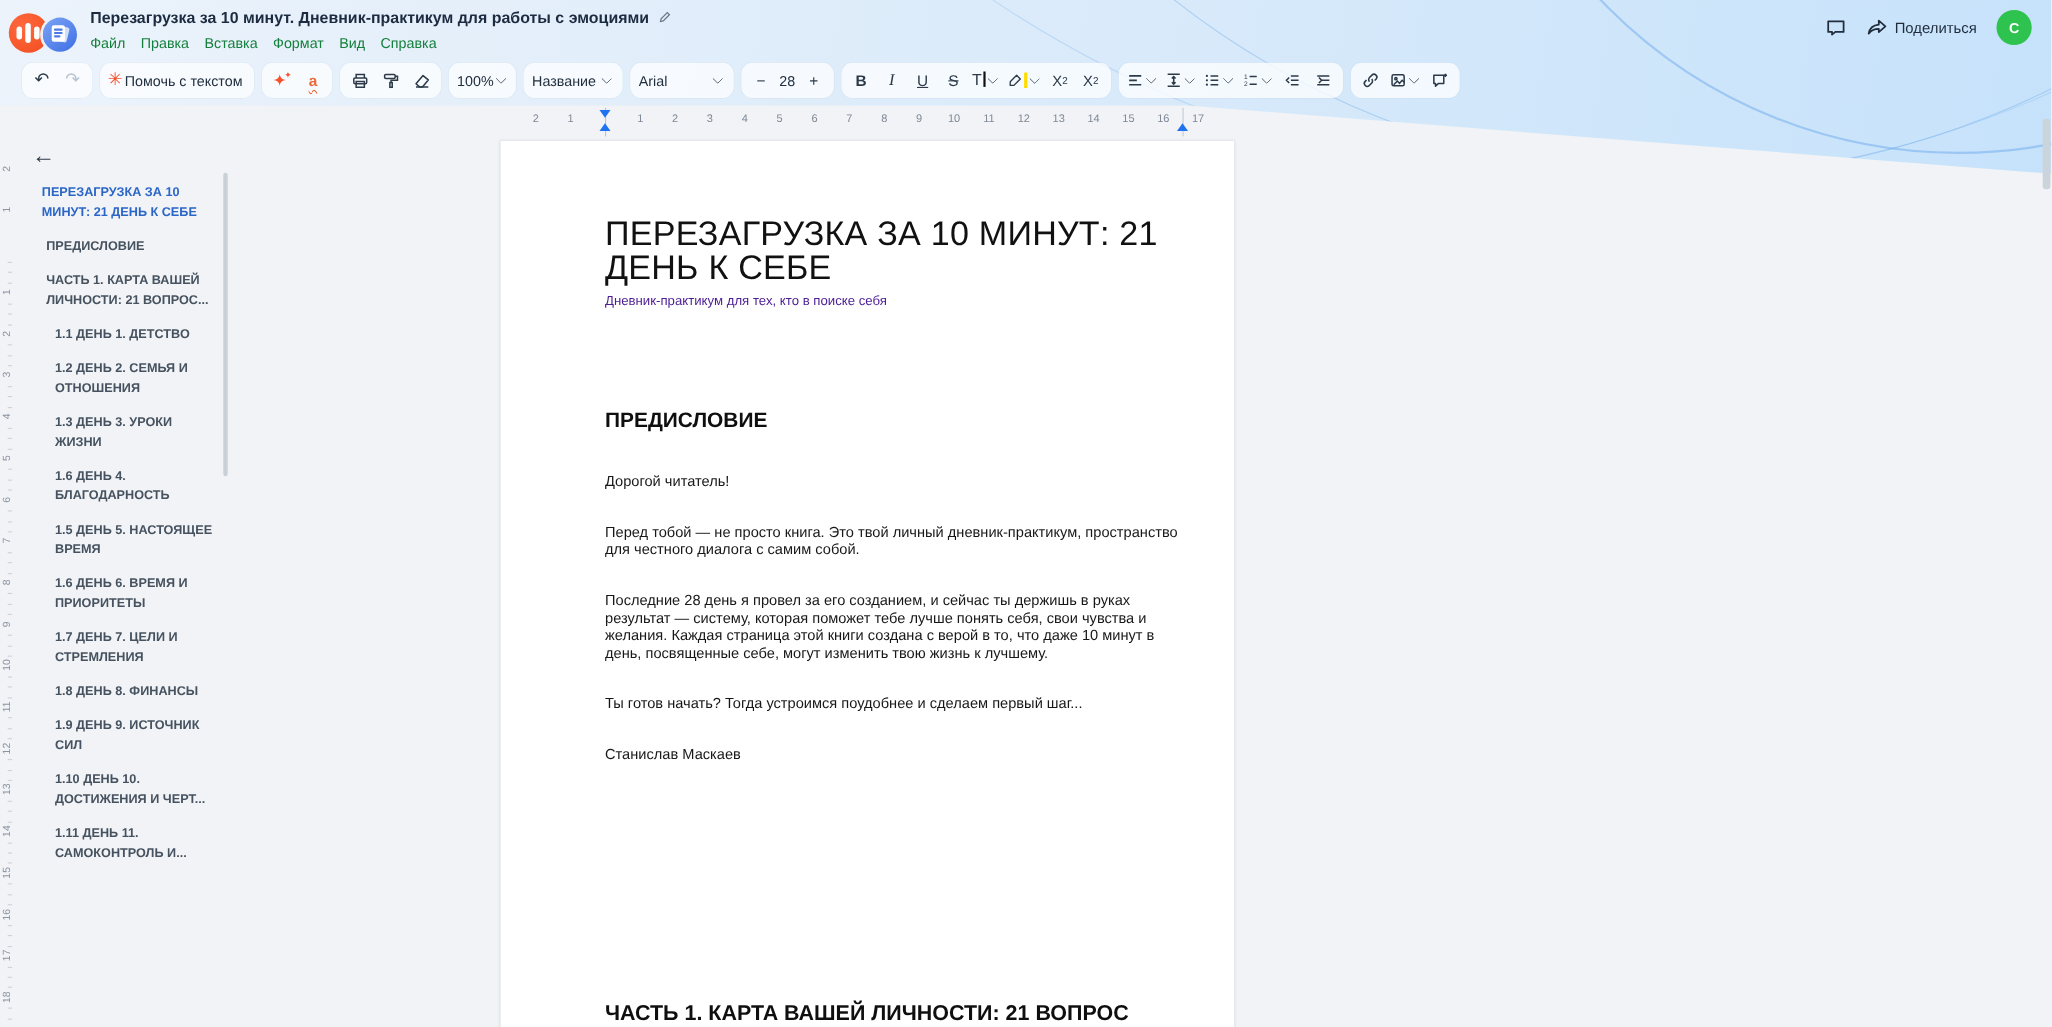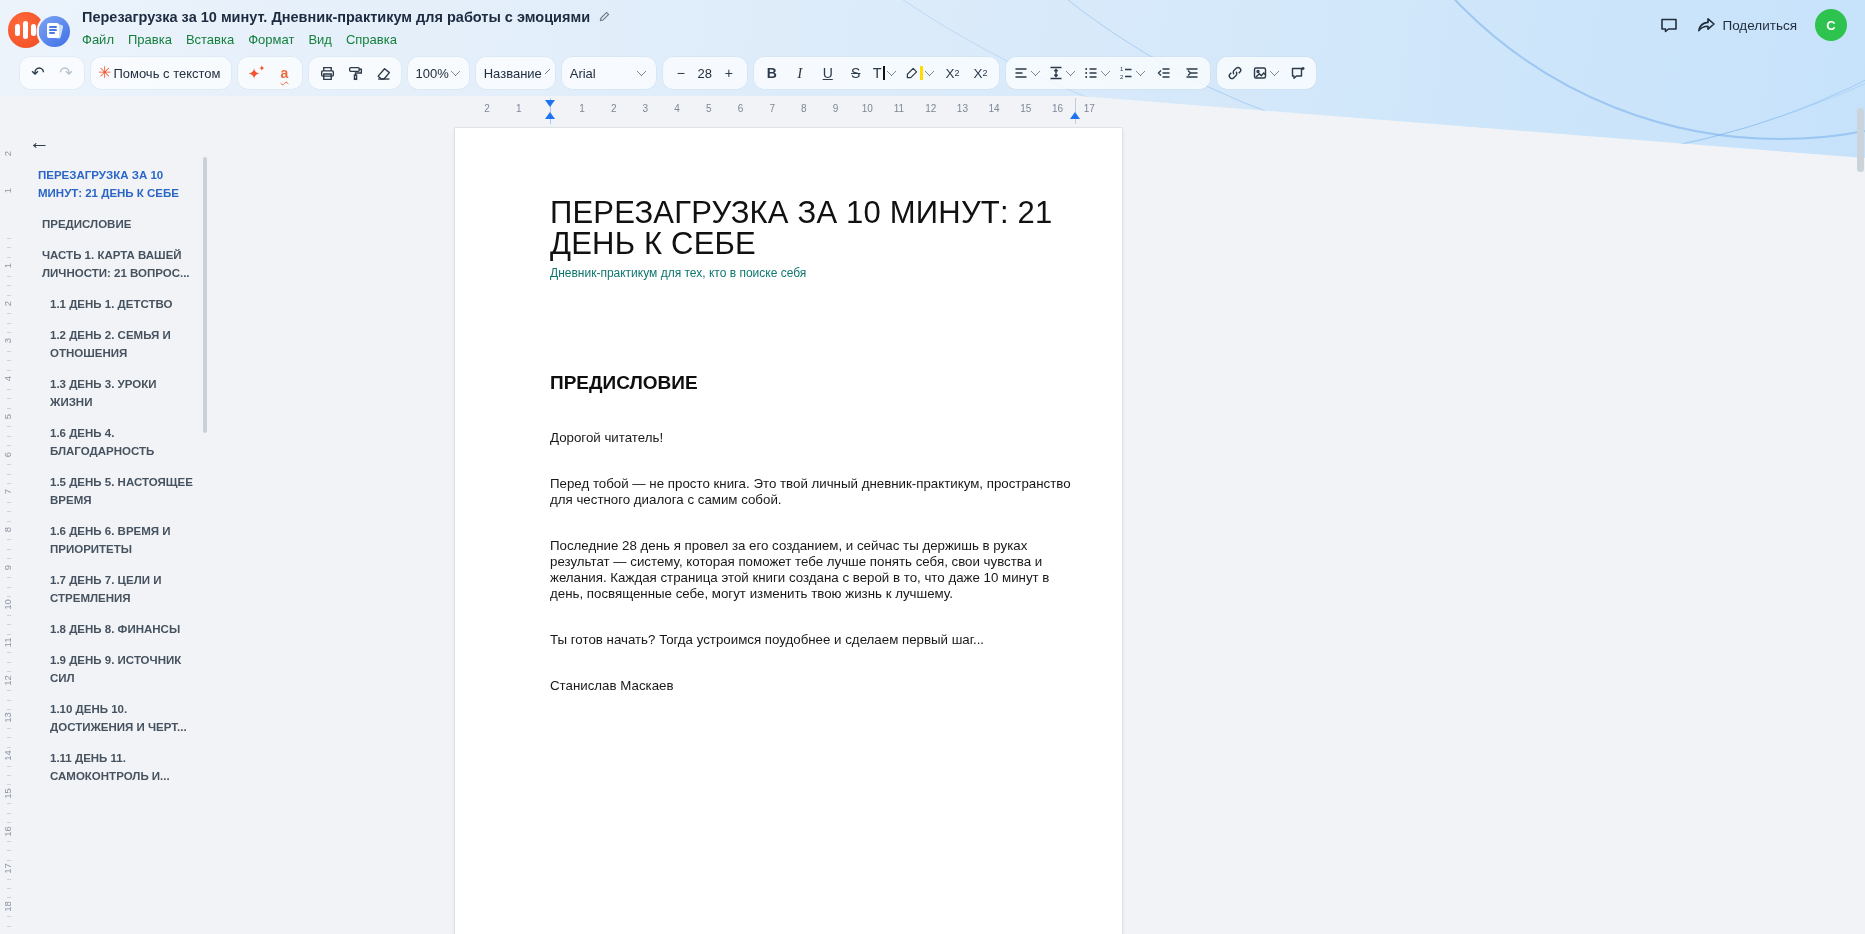--- a/index.html
+++ b/index.html
@@ -88,21 +88,21 @@
   .o-item.lvl2 { margin-left:50px; width:145px; }
   .o-item.active { color:#2b66c7; }
   .side-scroll { position:absolute; left:203px; top:157px; width:4px; height:276px; border-radius:2px; background:#c9d0d8; }
   .right-scroll { position:absolute; right:1px; top:108px; width:7px; height:64px; border-radius:3px; background:#ccd4db; }
 
   
   .page { position:absolute; left:455px; top:128px; width:667px; height:900px; background:#fff;
     box-shadow:0 0 0 1px rgba(95,110,130,.08), 0 1px 4px rgba(60,70,85,.10);
     padding:69px 47px 0 95px; color:#181818; }
   .d-title { font-size:31px; line-height:31px; font-weight:400; color:#111; letter-spacing:.2px; }
-  .d-subtitle { font-size:12px; color:#0f766e; margin-top:7px; }
+  .d-subtitle { font-size:12px; color:#4c1d95; margin-top:7px; }
   .d-h1 { font-size:19px; font-weight:700; margin-top:92px; color:#0f0f0f; }
   .d-body p { font-size:13.3px; line-height:16px; margin-top:30px; }
   .d-body p:first-child { margin-top:36px; }
   .d-h2 { font-size:19.5px; font-weight:700; margin-top:216px; white-space:nowrap; color:#0f0f0f; }
 </style>
 </head>
 <body style="--accent: #1e74f0;">
 
 <div class="workspace"></div>
 <div class="bg-top">
@@ -195,21 +195,21 @@
           <path d="M3 13.2h10.5"></path>
         </svg>
       </button>
   </div>
   <div class="grp">
     <button class="tb">
         <span class="tb-text">100%</span>
         <span class="chev"></span>
       </button>
   </div>
-  <div class="grp" style="width:79px; justify-content:space-between; padding:0 8px;">
+  <div class="grp" style="width:90px; justify-content:space-between; padding:0 8px;">
     <span class="tb-text">Название</span>
       <span class="chev"></span>
   </div>
   <div class="grp" style="width:94px; justify-content:space-between; padding:0 8px;">
     <span class="tb-text">Arial</span>
       <span class="chev"></span>
   </div>
   <div class="grp">
     <button class="tb">−</button>
     <span class="tb-text" style="min-width:18px;text-align:center;">28</span>
@@ -434,13 +434,14 @@
   <div class="d-title">ПЕРЕЗАГРУЗКА ЗА 10 МИНУТ: 21 ДЕНЬ К СЕБЕ</div>
   <div class="d-subtitle">Дневник-практикум для тех, кто в поиске себя</div>
   <div class="d-h1">ПРЕДИСЛОВИЕ</div>
   <div class="d-body">
       <p>Дорогой читатель!</p>
       <p>Перед тобой — не просто книга. Это твой личный дневник-практикум, пространство для честного диалога с самим собой.</p>
       <p>Последние 28 день я провел за его созданием, и сейчас ты держишь в руках результат — систему, которая поможет тебе лучше понять себя, свои чувства и желания. Каждая страница этой книги создана с верой в то, что даже 10 минут в день, посвященные себе, могут изменить твою жизнь к лучшему.</p>
       <p>Ты готов начать? Тогда устроимся поудобнее и сделаем первый шаг...</p>
       <p>Станислав Маскаев</p>
     </div>
+  <div class="d-h2">ЧАСТЬ 1. КАРТА ВАШЕЙ ЛИЧНОСТИ: 21 ВОПРОС</div>
 </div>
 
 </body></html>

